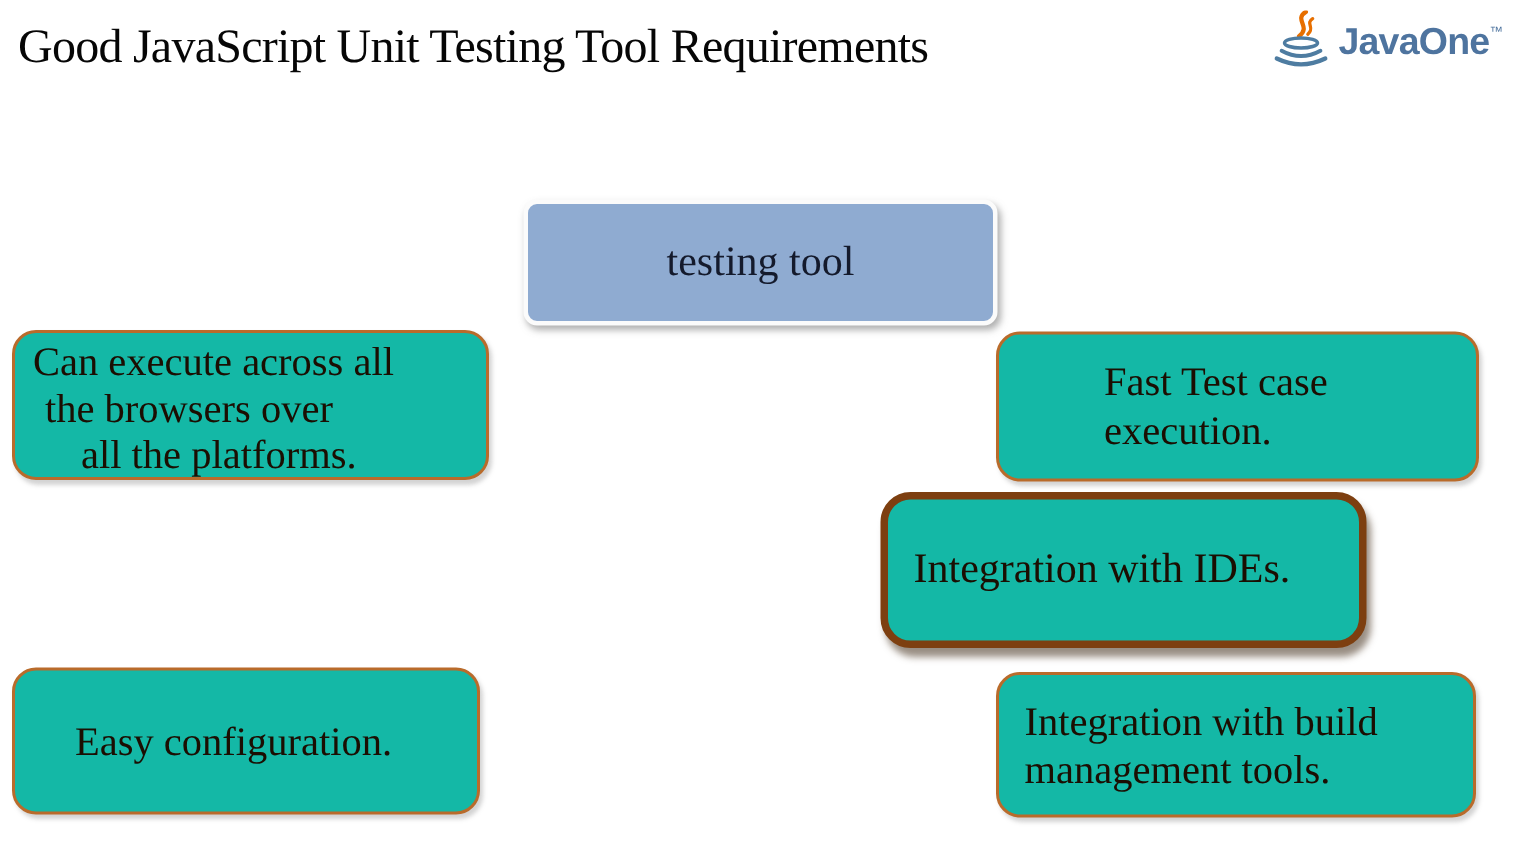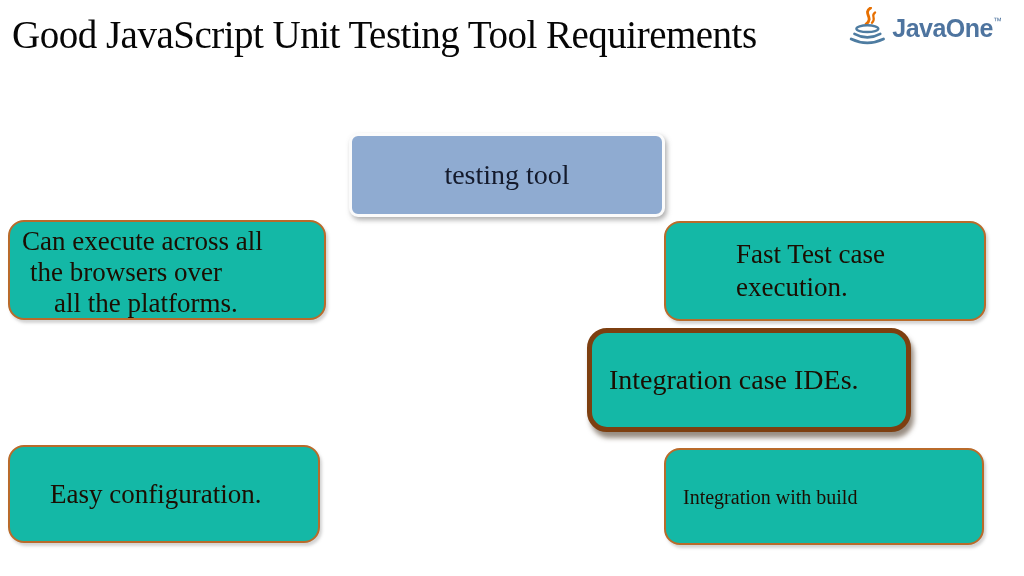--- a/index.html
+++ b/index.html
@@ -6,21 +6,21 @@
   .slide{
     position:relative;
     width:1024px;height:576px;
     background:#ffffff;
     overflow:hidden;
     font-family:"Liberation Serif", serif;
     color:#140b02;
   }
   .title{
     position:absolute;left:12px;top:12px;margin:0;
-    font-size:39px;font-weight:400;letter-spacing:-0.5px;
+    font-size:32px;font-weight:400;letter-spacing:-0.5px;
     color:#060606;white-space:nowrap;
   }
   
   .logo{
     position:absolute;top:7px;right:22px;
     display:flex;align-items:center;
   }
   .logo svg{display:block;margin-right:2px;}
   .logo-text{
     font-family:"Liberation Sans", sans-serif;
@@ -64,21 +64,21 @@
   .box-d{left:587px;top:328px;width:324px;height:104px;
     border:5px solid #7d3f10;border-radius:20px;
     box-shadow:3px 6px 5px rgba(70,50,30,0.55);
     display:flex;flex-direction:column;justify-content:center;
     padding-left:17px;font-size:28px;}
   .box-e{left:8px;top:445px;width:312px;height:98px;
     display:flex;flex-direction:column;justify-content:center;
     padding-left:40px;font-size:27px;}
   .box-f{left:664px;top:448px;width:320px;height:97px;
     display:flex;flex-direction:column;justify-content:center;
-    padding-left:17px;font-size:20px;line-height:32px;}
+    padding-left:17px;font-size:27px;line-height:32px;}
   .ln{display:block;}
 </style>
 </head>
 <body>
 
 <div class="slide">
 
   <h1 class="title">Good JavaScript Unit Testing Tool Requirements</h1>
 
   <div class="logo">
@@ -103,24 +103,25 @@
     <span class="ln">all the platforms.</span>
   </div>
 
   <div class="obox box-b">
     <span class="ln">Fast Test case</span>
     <span class="ln">execution.</span>
   </div>
 
 
   <div class="obox box-d">
-    <span class="ln">Integration case IDEs.</span>
+    <span class="ln">Integration with IDEs.</span>
   </div>
 
   <div class="obox box-e">
     <span class="ln">Easy configuration.</span>
   </div>
 
   <div class="obox box-f">
     <span class="ln">Integration with build</span>
+    <span class="ln">management tools.</span>
   </div>
 
 </div>
 
 </body></html>

